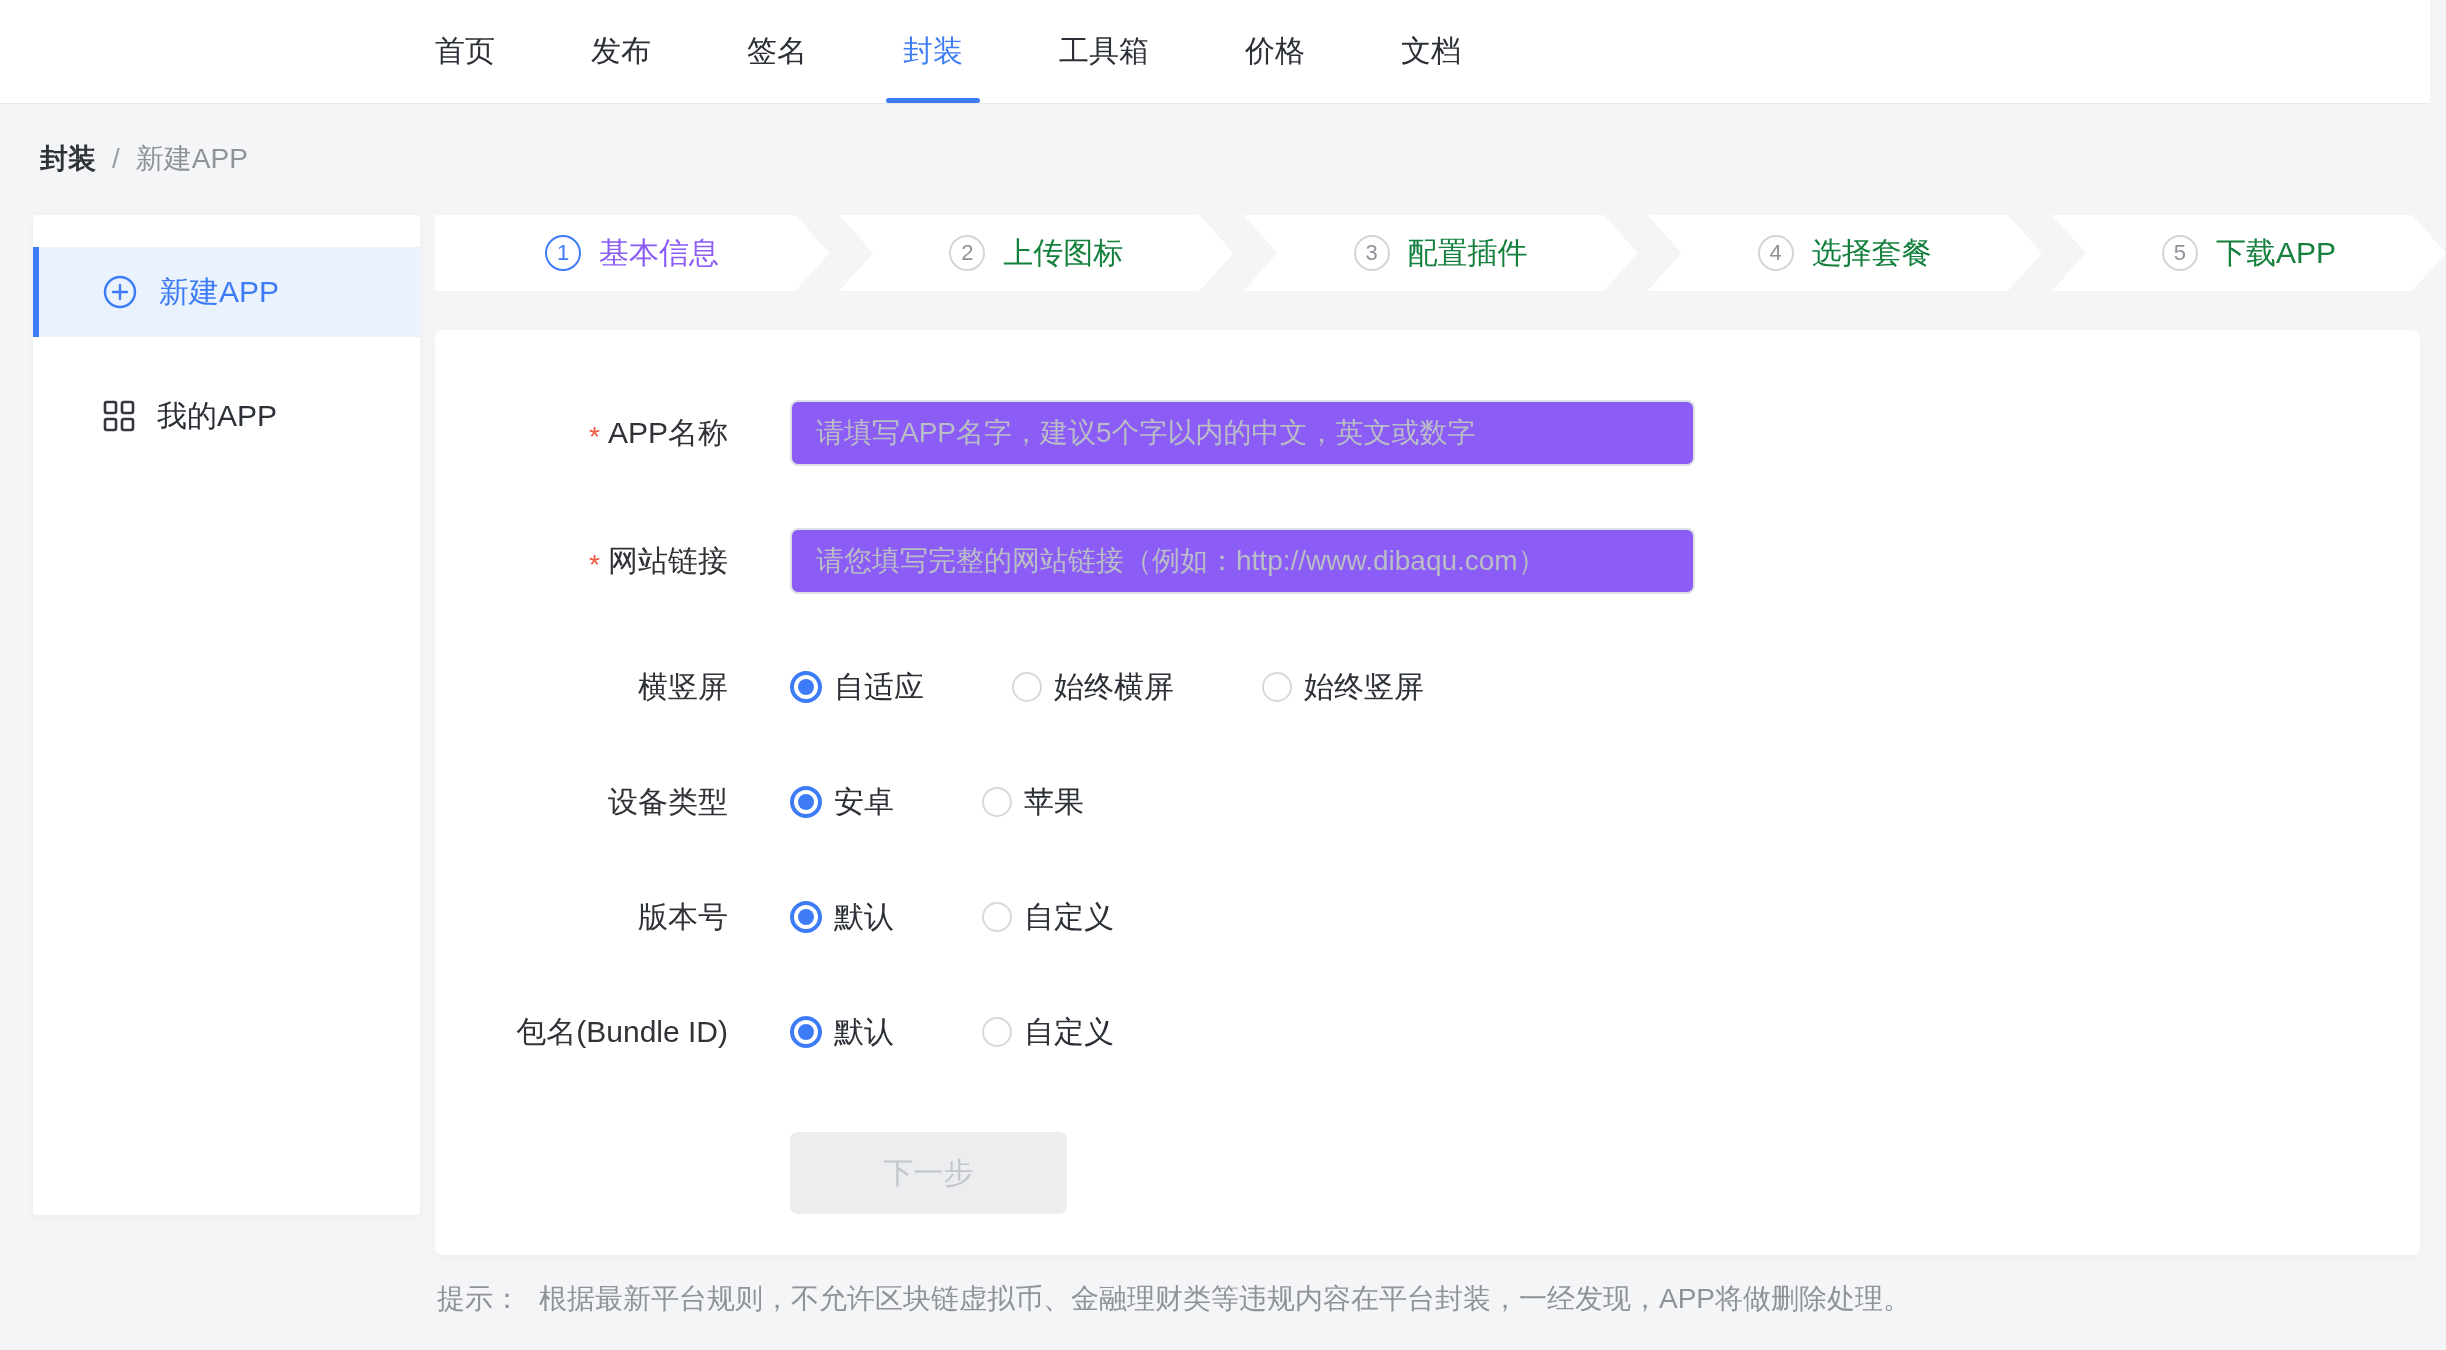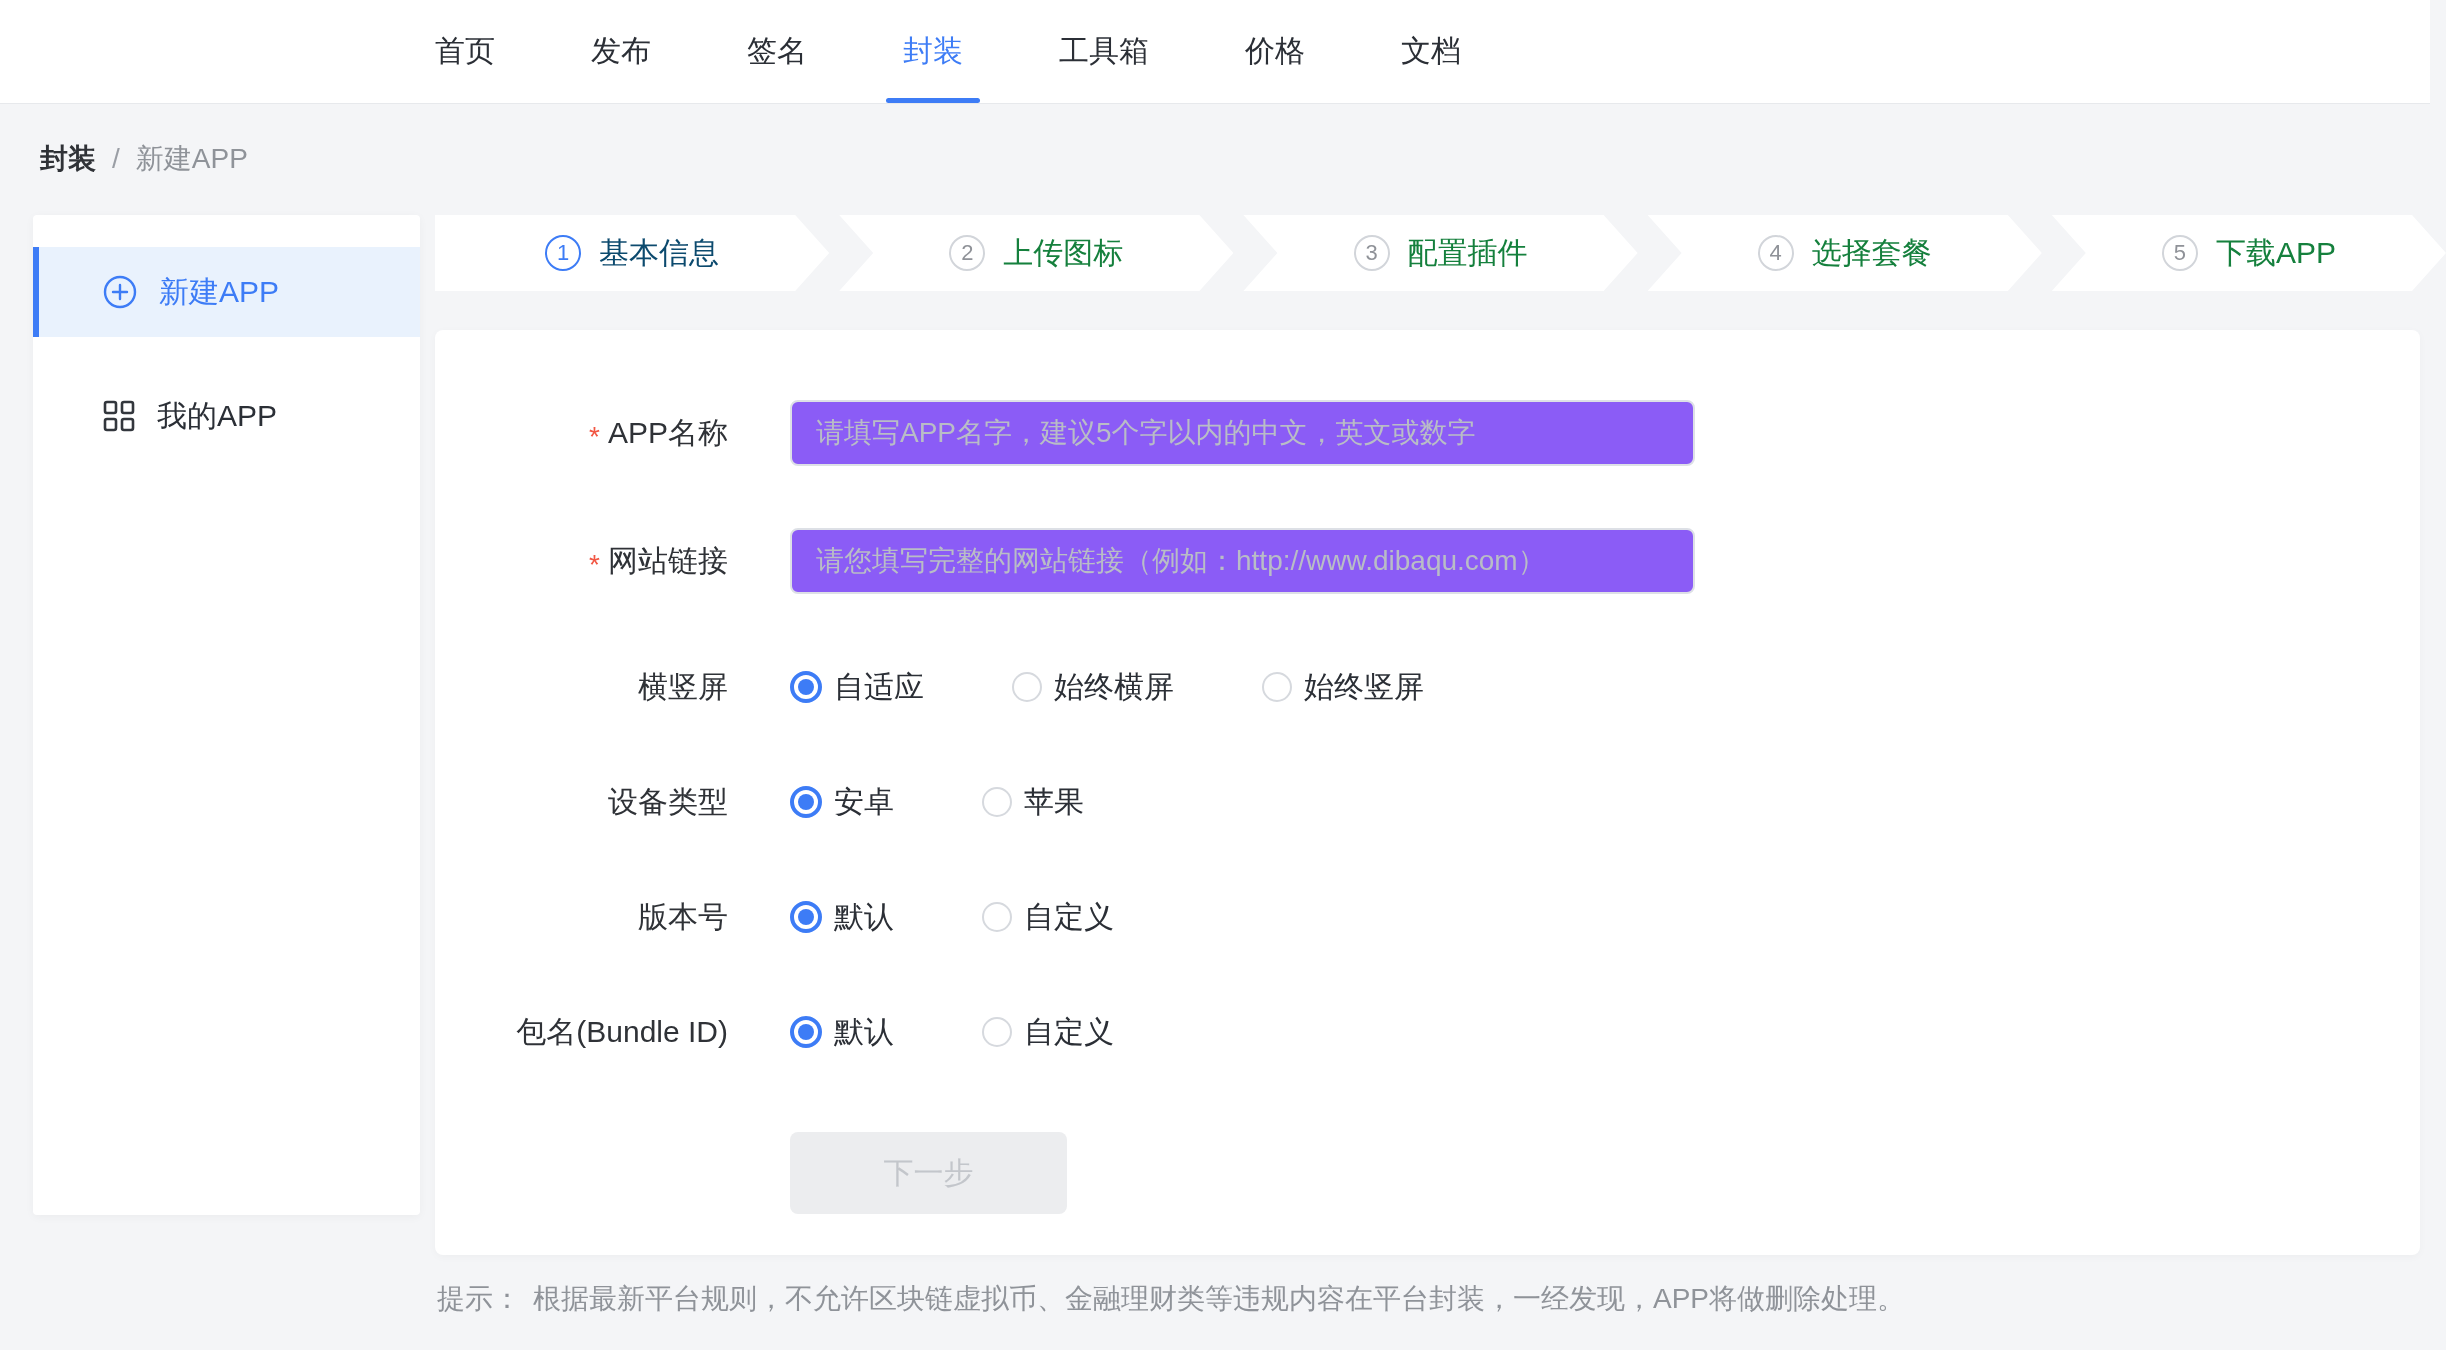--- a/index.html
+++ b/index.html
@@ -72,21 +72,21 @@
   .step.first {
     clip-path:polygon(0 0, calc(100% - 34px) 0, 100% 50%, calc(100% - 34px) 100%, 0 100%);
   }
   .step-num {
     width:36px; height:36px; border-radius:50%;
     border:2px solid #d2d5da; color:#8f9298;
     font-size:22px; display:flex; align-items:center; justify-content:center;
   }
   .step-label { font-size:30px; color:#15803d; white-space:nowrap; }
   .step.active .step-num { border-color:#3d7cf6; color:#3d7cf6; }
-  .step.active .step-label { color:#0c4a6e; }
+  .step.active .step-label { color:#8b5cf6; }
 
   
   .card {
     margin-top:39px; margin-right:26px; height:925px;
     background:#ffffff; border-radius:8px;
     box-shadow:0 2px 8px rgba(0,0,0,0.03);
     padding-top:70px;
   }
   .form-row { display:flex; align-items:center; }
   .form-row .label {
@@ -127,21 +127,21 @@
     background:#ecedef; color:#c3c6cb; border:none; border-radius:8px;
     font-size:30px; cursor:not-allowed;
     font-family:"Liberation Sans","DejaVu Sans",sans-serif;
   }
 
   
   .tip {
     margin-top:25px; padding-left:2px;
     font-size:28px; color:#8f9399; white-space:nowrap;
   }
-  .tip-prefix { margin-right:12px; }
+  .tip-prefix { margin-right:18px; }
 </style>
 </head>
 <body>
 
 <div class="page">
 
   <header>
     <nav>
       <a class="nav-item">首页</a>
       <a class="nav-item">发布</a>

